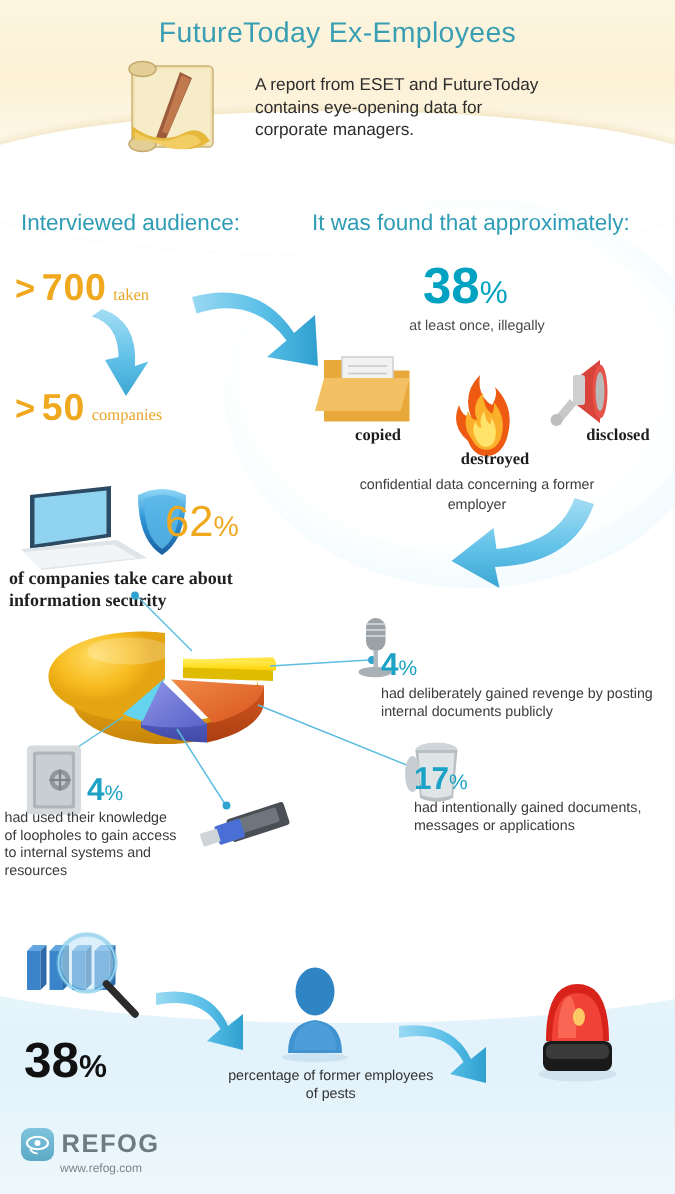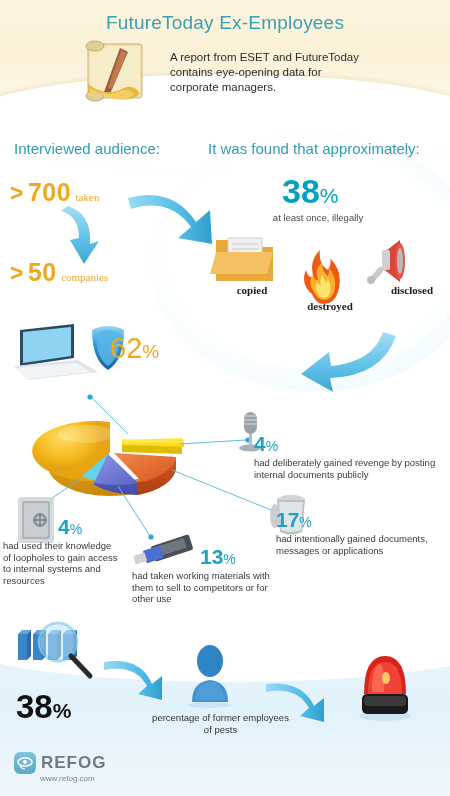--- a/index.html
+++ b/index.html
@@ -279,35 +279,37 @@
       <ellipse cx="400" cy="261" rx="5" ry="18" fill="#e5534a"></ellipse>
       <ellipse cx="400" cy="261" rx="3" ry="13" fill="#b9b9b9"></ellipse>
       <path d="M380 266 l-10 12 4 4 10 -12 Z" fill="#c9c9c9"></path>
       <circle cx="371" cy="280" r="4" fill="#bdbdbd"></circle>
     </g>
   </svg>
 
   <div class="icon-label" id="lbl-copied">copied</div>
   <div class="icon-label" id="lbl-destroyed">destroyed</div>
   <div class="icon-label" id="lbl-disclosed">disclosed</div>
+  <div class="cap-center" id="cap-confidential">confidential data concerning a former employer</div>
 
   <svg class="overlay">
     <g>
       <path d="M20 330 l54 -6 0 34 -54 8 Z" fill="#2b4a63"></path>
       <path d="M23 332 l48 -5 0 29 -48 7 Z" fill="#8fd3f0"></path>
       <path d="M14 366 l64 -6 20 12 -70 8 Z" fill="#dfe4e8"></path>
       <path d="M16 368 l60 -5 15 9 -64 7 Z" fill="#f2f5f7"></path>
       <path d="M92 330 q16 -8 32 0 q0 30 -16 40 q-16 -10 -16 -40 Z" fill="url(#shieldG)"></path>
       <path d="M96 333 q12 -6 24 0 q0 25 -12 33 q-12 -8 -12 -33 Z" fill="#59b6e8" opacity=".85"></path>
     </g>
   </svg>
 
   <div id="stat-62">
     <span>62</span><span class="pct">%</span>
   </div>
+  <div id="cap-62">of companies take care about information security</div>
 
   <svg class="overlay">
     <g>
 
       <path d="M48 452 a62 30 0 0 0 124 0 l0 14 a62 30 0 0 1 -124 0 Z" fill="url(#goldSide)"></path>
       <path d="M110 452 L172 452 a62 30 0 0 1 -35 27 l-27 -27 Z" fill="none"></path>
 
       <path d="M176 456 a62 30 0 0 1 -38 26 l0 13 a62 30 0 0 0 38 -26 Z" fill="url(#orangeSide)"></path>
 
       <path d="M138 482 a62 30 0 0 1 -44 -10 l0 13 a62 30 0 0 0 44 10 Z" fill="url(#blueSide)"></path>
@@ -384,24 +386,20 @@
   <div class="callout" id="callout-trash">
     <div class="num"><span>17</span><span class="pct">%</span></div>
     <div class="desc">had intentionally gained documents, messages or applications</div>
   </div>
 
   <div class="callout" id="callout-safe">
     <div class="num"><span>4</span><span class="pct">%</span></div>
     <div class="desc">had used their knowledge of loopholes to gain access to internal systems and resources</div>
   </div>
 
-  <div class="callout" id="callout-usb">
-    <div class="num"><span>13</span><span class="pct">%</span></div>
-    <div class="desc">had taken working materials with them to sell to competitors or for other use</div>
-  </div>
 
   <svg class="overlay">
 
     <g>
       <rect x="18" y="634" width="9" height="26" fill="#3b84c9"></rect>
       <polygon points="18,634 22,630 31,630 27,634" fill="#63a5e0"></polygon>
       <polygon points="27,634 31,630 31,656 27,660" fill="#2d6ba8"></polygon>
       <rect x="33" y="634" width="9" height="26" fill="#3b84c9"></rect>
       <polygon points="33,634 37,630 46,630 42,634" fill="#63a5e0"></polygon>
       <polygon points="42,634 46,630 46,656 42,660" fill="#2d6ba8"></polygon>

